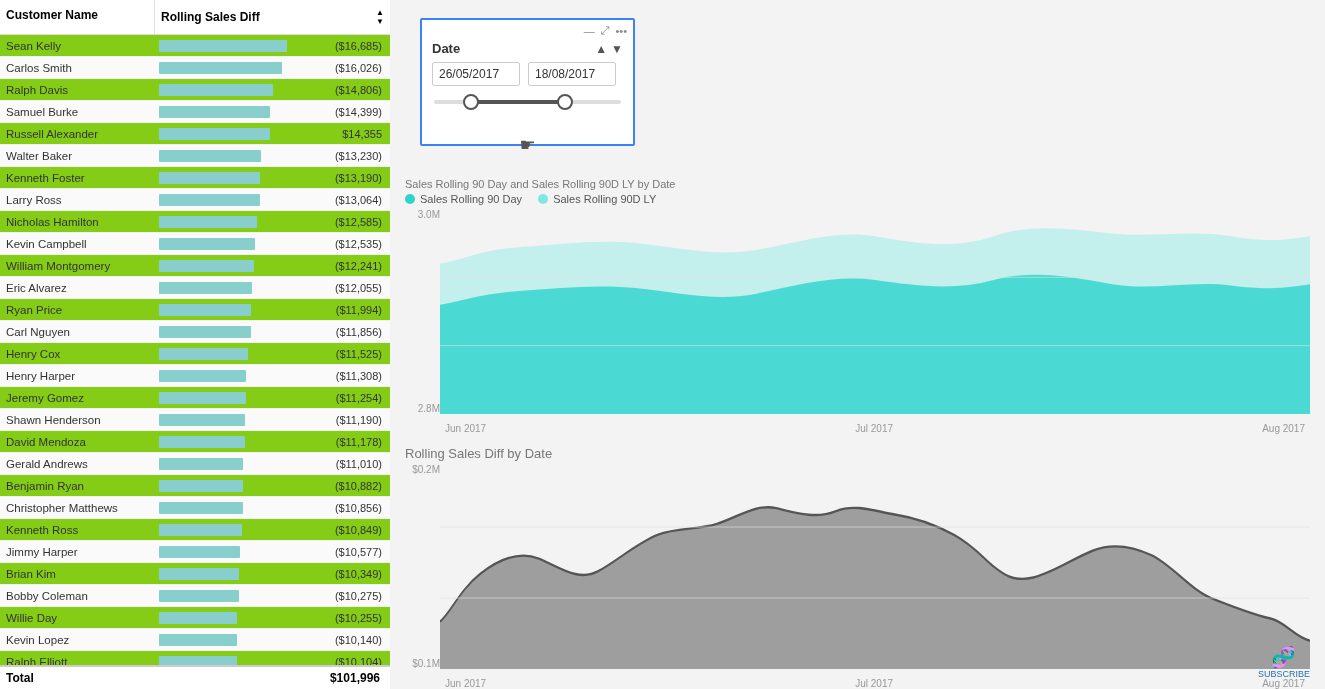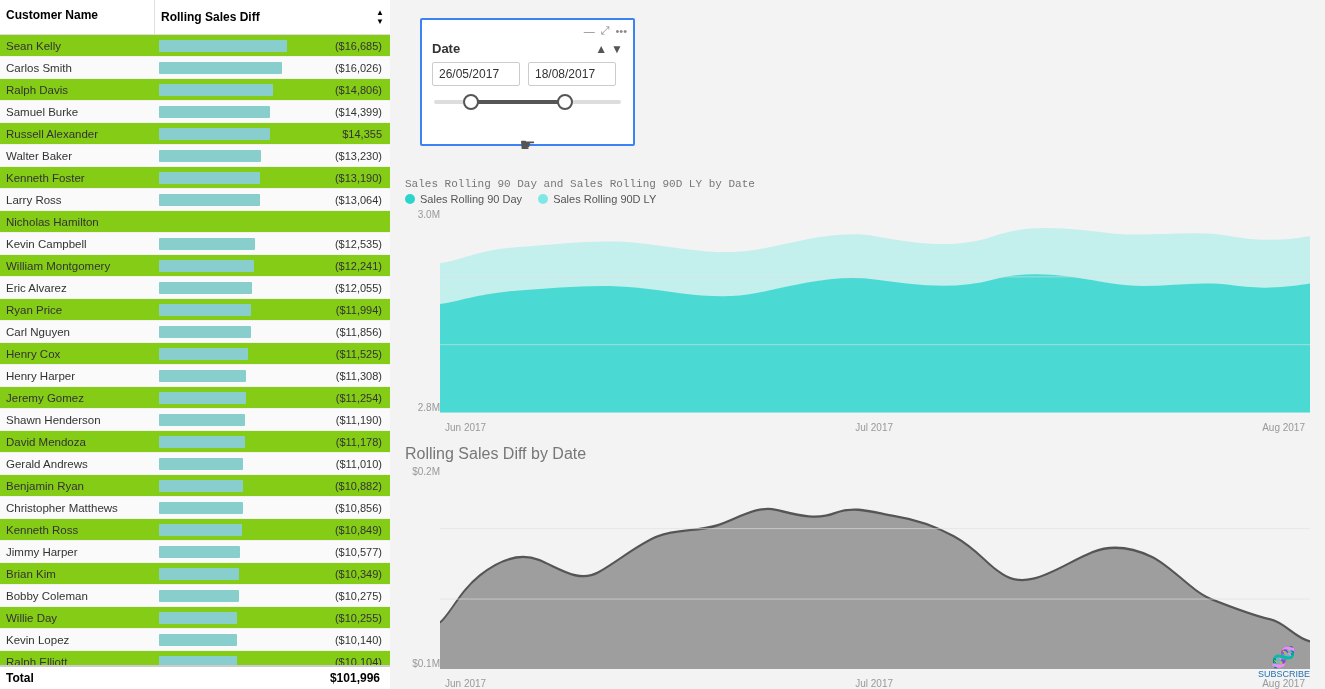--- a/index.html
+++ b/index.html
@@ -245,21 +245,20 @@
       display: flex;
       flex-direction: column;
       padding: 0 15px;
     }
 
     .chart-title {
       font-size: 11px;
       color: #777;
       margin-bottom: 3px;
       margin-top: 168px;
-      font-family: Liberation Mono, monospace;
     }
 
     .chart-legend {
       display: flex;
       gap: 16px;
       margin-bottom: 4px;
       align-items: flex-end;
     }
 
     .legend-item {
@@ -402,20 +401,24 @@
     </div>
       <div class="table-row">
       <div class="cell-name">Larry Ross</div>
       <div class="cell-bar-container">
         <div class="cell-bar" style="width:100.5px;"></div>
         <div class="cell-val">($13,064)</div>
       </div>
     </div>
       <div class="table-row">
       <div class="cell-name">Nicholas Hamilton</div>
+      <div class="cell-bar-container">
+        <div class="cell-bar" style="width:97.5px;"></div>
+        <div class="cell-val">($12,585)</div>
+      </div>
     </div>
       <div class="table-row">
       <div class="cell-name">Kevin Campbell</div>
       <div class="cell-bar-container">
         <div class="cell-bar" style="width:96px;"></div>
         <div class="cell-val">($12,535)</div>
       </div>
     </div>
       <div class="table-row">
       <div class="cell-name">William Montgomery</div>
@@ -621,21 +624,21 @@
         </svg>
       </div>
       <div class="chart-x-labels">
 
       <span>Jun 2017</span>
           <span>Jul 2017</span>
           <span>Aug 2017</span>
         </div>
     </div>
 
-    <div style="font-size: 16px; color: #777; margin-bottom: 3px; margin-top: 12px;">Rolling Sales Diff by Date</div>
+    <div style="font-size: 13px; color: #777; margin-bottom: 3px; margin-top: 12px;">Rolling Sales Diff by Date</div>
 
     <div class="chart-container" style="height: 150px;">
       <div class="chart-y-labels">
 
       <span>$0.2M</span>
           <span>$0.1M</span>
         </div>
       <div class="chart-area">
         <svg width="100%" height="100%" viewBox="0 0 880 130" preserveAspectRatio="none">
 

